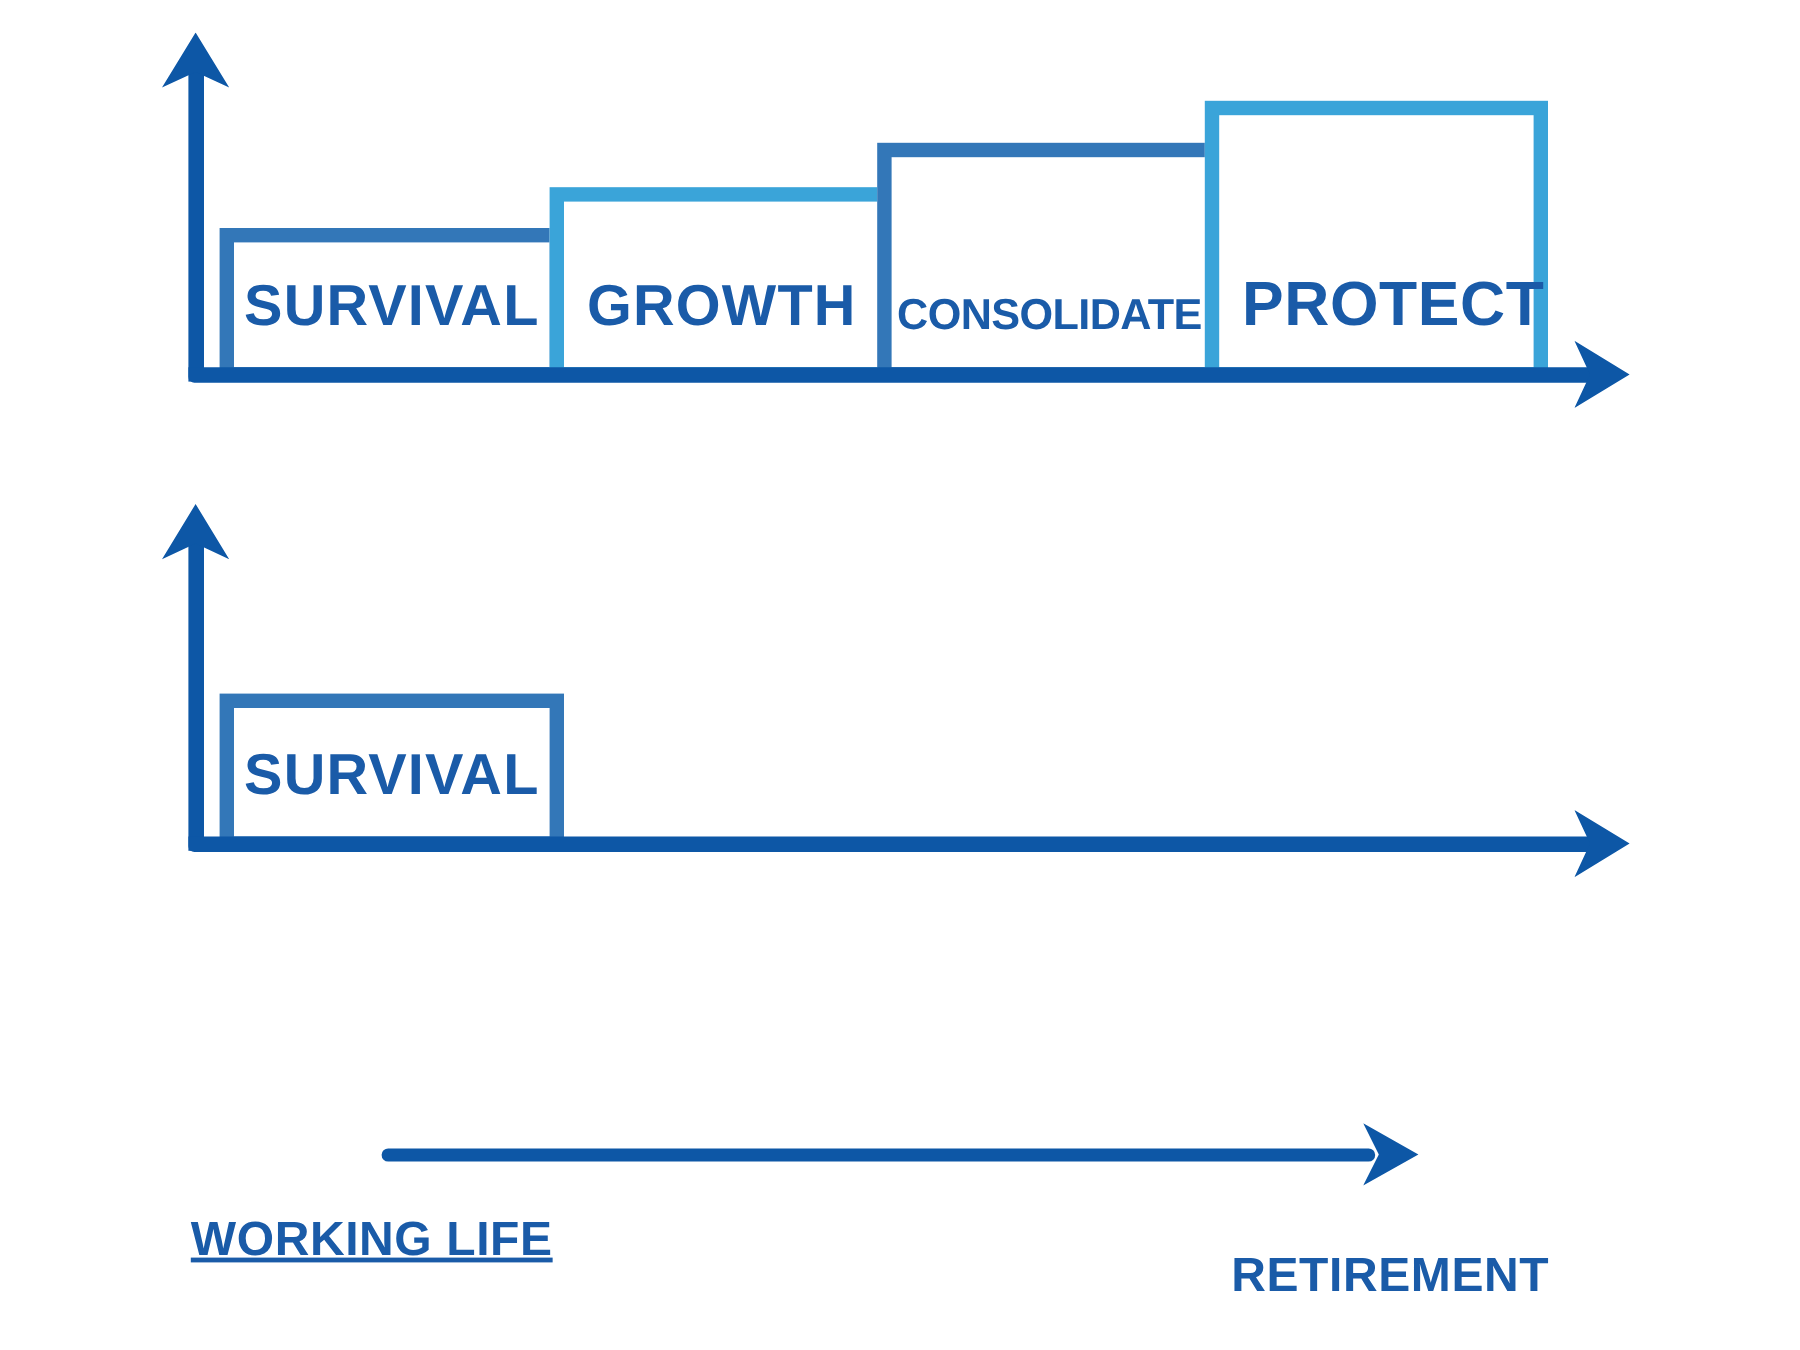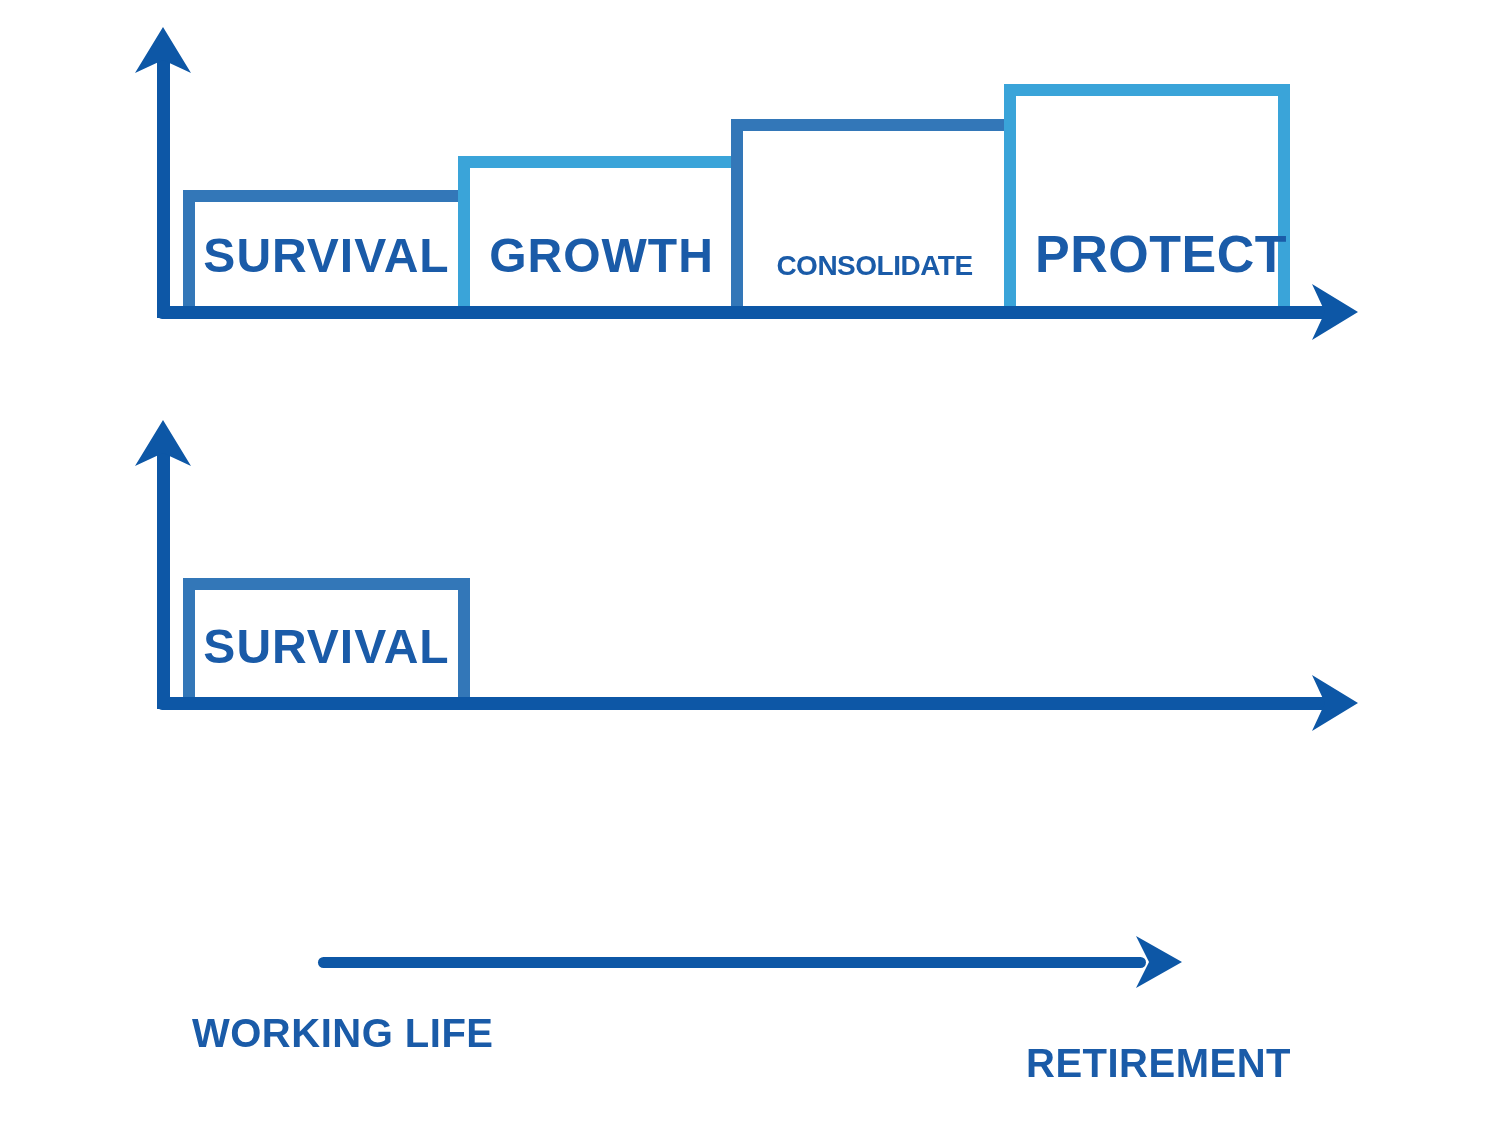--- a/index.html
+++ b/index.html
@@ -32,21 +32,21 @@
   .stage.light{border:12px solid var(--light-blue,#3AA4D9);}
   .stage-label{
     font-weight:bold;
     color:var(--text-blue,#1A5BA8);
     line-height:1;
     padding-bottom:26px;
     letter-spacing:1px;
     white-space:nowrap;
   }
   .fs-42{font-size:48px;}
-  .fs-36{font-size:28px;letter-spacing:-0.5px;}
+  .fs-36{font-size:36px;letter-spacing:-0.5px;}
   .fs-52{font-size:52px;letter-spacing:0.5px;margin-left:28px;}
   
   #c1-vshaft{left:157px;top:55px;width:13px;height:263px;}
   #c1-vhead{left:133px;top:27px;}
   #c1-hshaft{left:157px;top:306px;width:1168px;height:13px;border-radius:0 0 0 5px;}
   #c1-hhead{left:1312px;top:282px;}
   #stage-survival{left:183px;top:190px;width:287px;height:128px;z-index:1;}
   #stage-growth{left:458px;top:156px;width:287px;height:162px;z-index:2;}
   #stage-consolidate{left:731px;top:119px;width:287px;height:199px;z-index:3;}
   #stage-protect{left:1004px;top:84px;width:286px;height:234px;z-index:4;}
@@ -58,21 +58,21 @@
   #stage-survival-2{left:183px;top:578px;width:287px;height:131px;z-index:1;}
   
   #t-shaft{left:318px;top:957px;width:828px;height:11px;border-radius:6px;}
   #t-head{left:1136px;top:934px;}
   .timeline-label{
     position:absolute;
     font-size:40px;font-weight:bold;line-height:1;
     color:var(--text-blue,#1A5BA8);
     letter-spacing:0.5px;white-space:nowrap;
   }
-  #label-working{left:192px;top:1013px;}
+  #label-working{left:159px;top:1013px;text-decoration:underline;}
   #label-retirement{left:1026px;top:1043px;}
 </style>
 </head>
 <body>
 
 <div class="canvas">
 
   <section>
     <div class="shaft" id="c1-vshaft"></div>
     <span class="head" id="c1-vhead">

